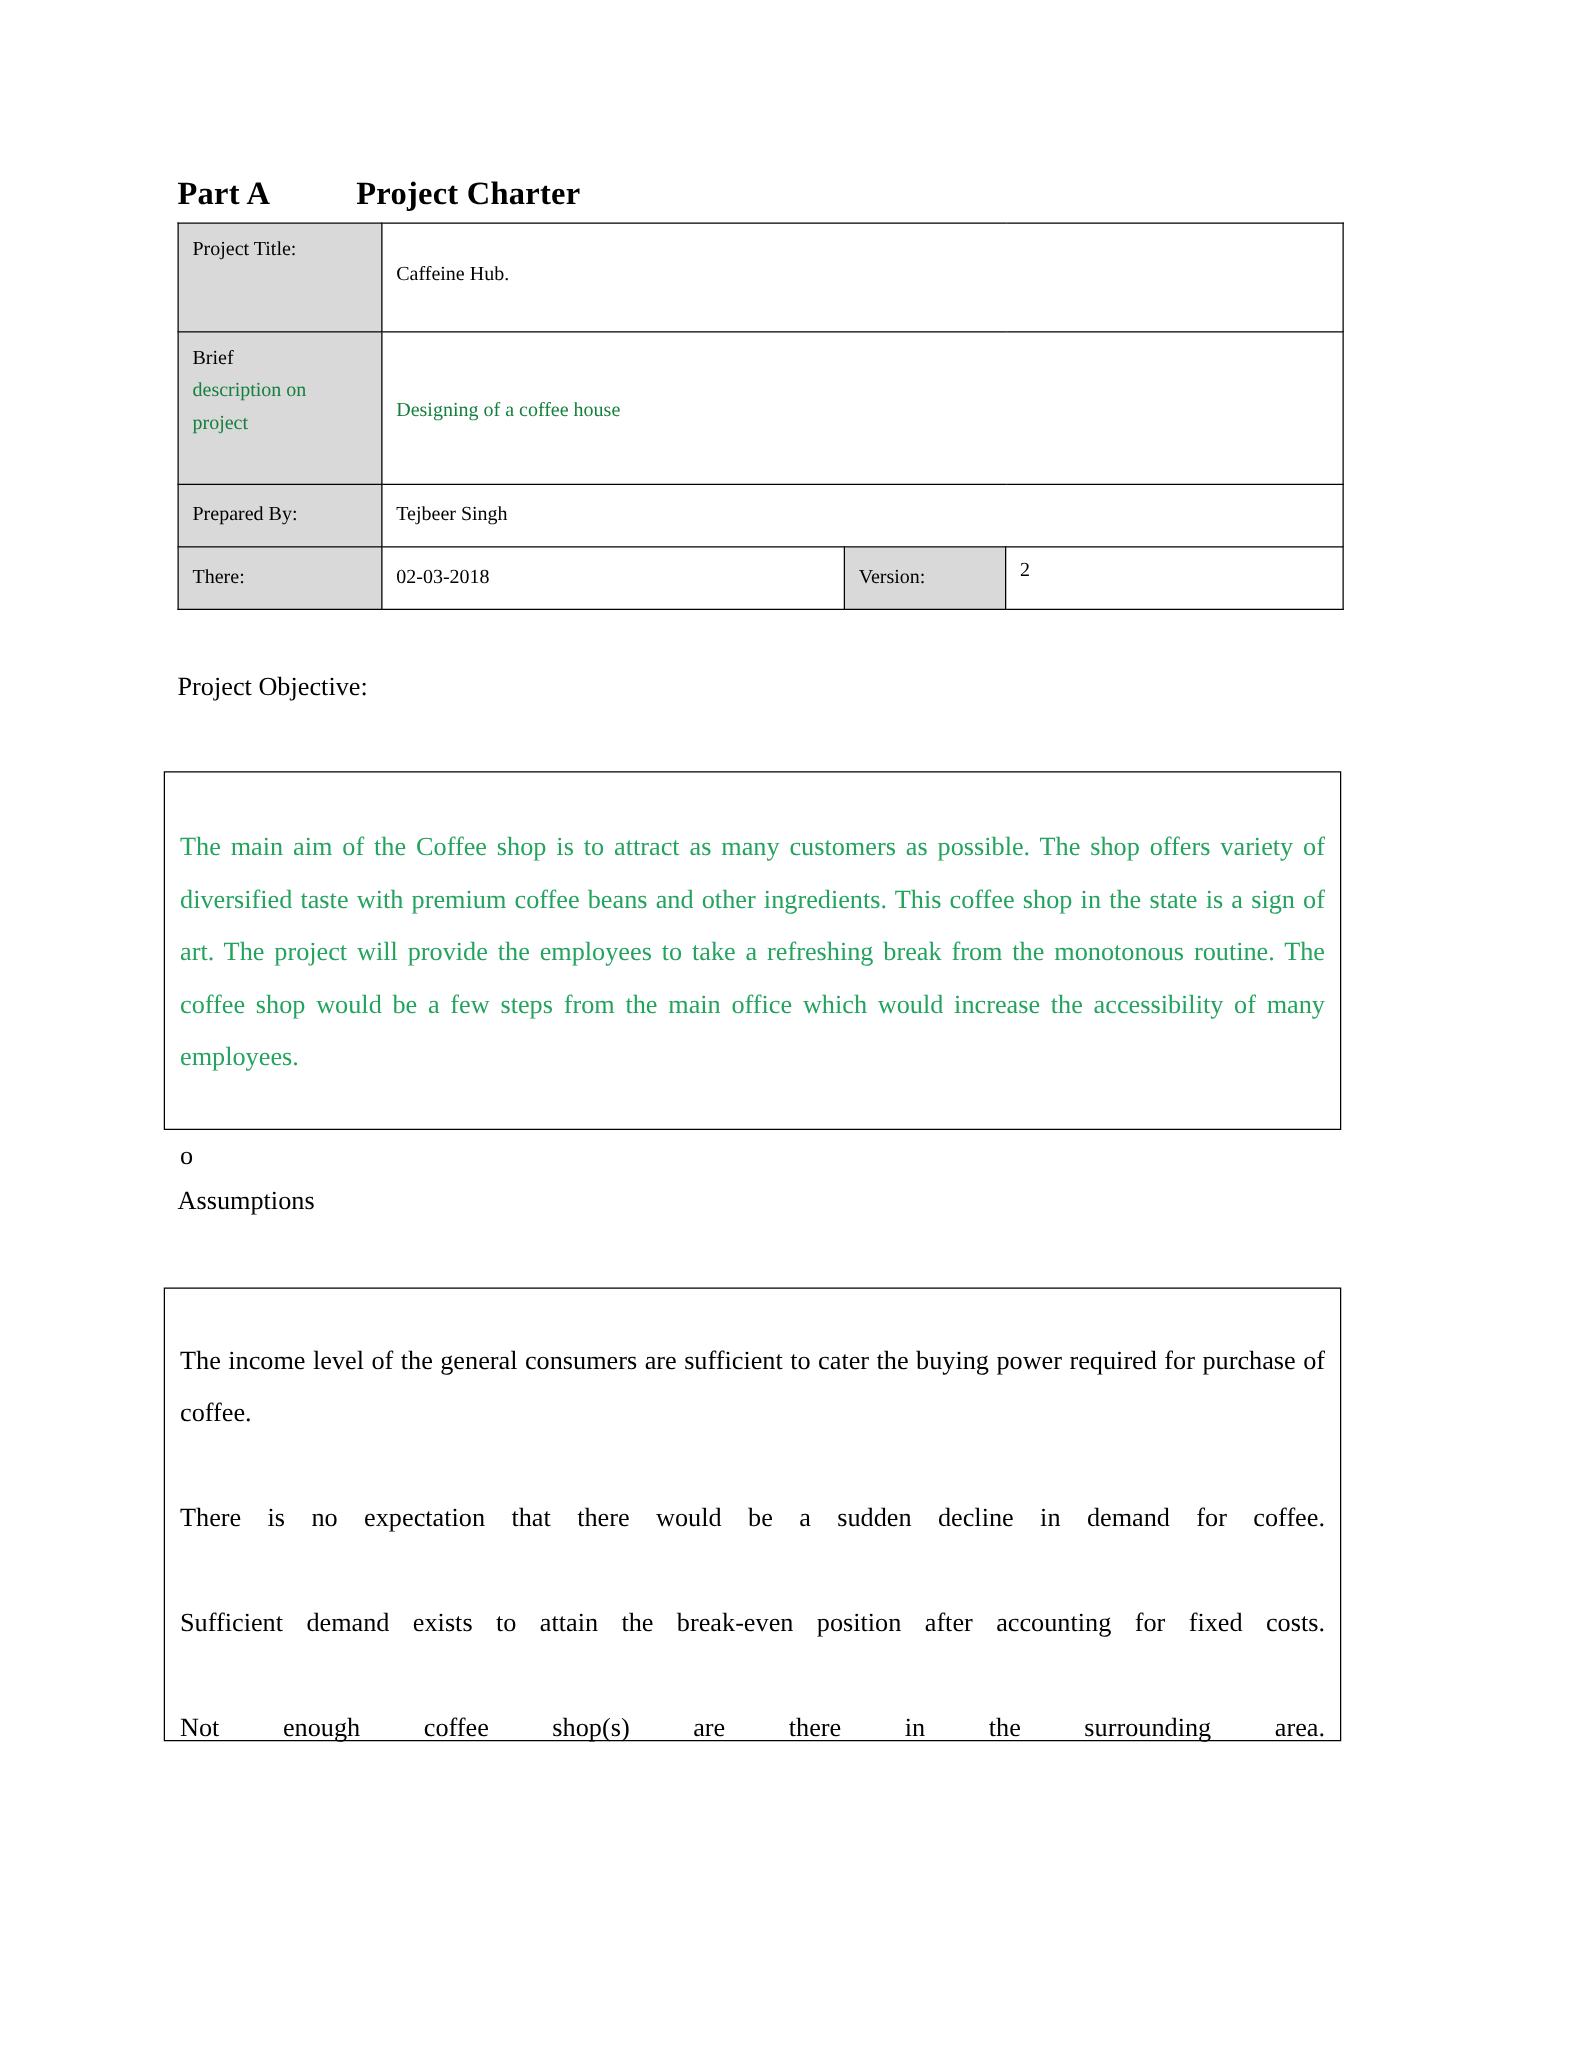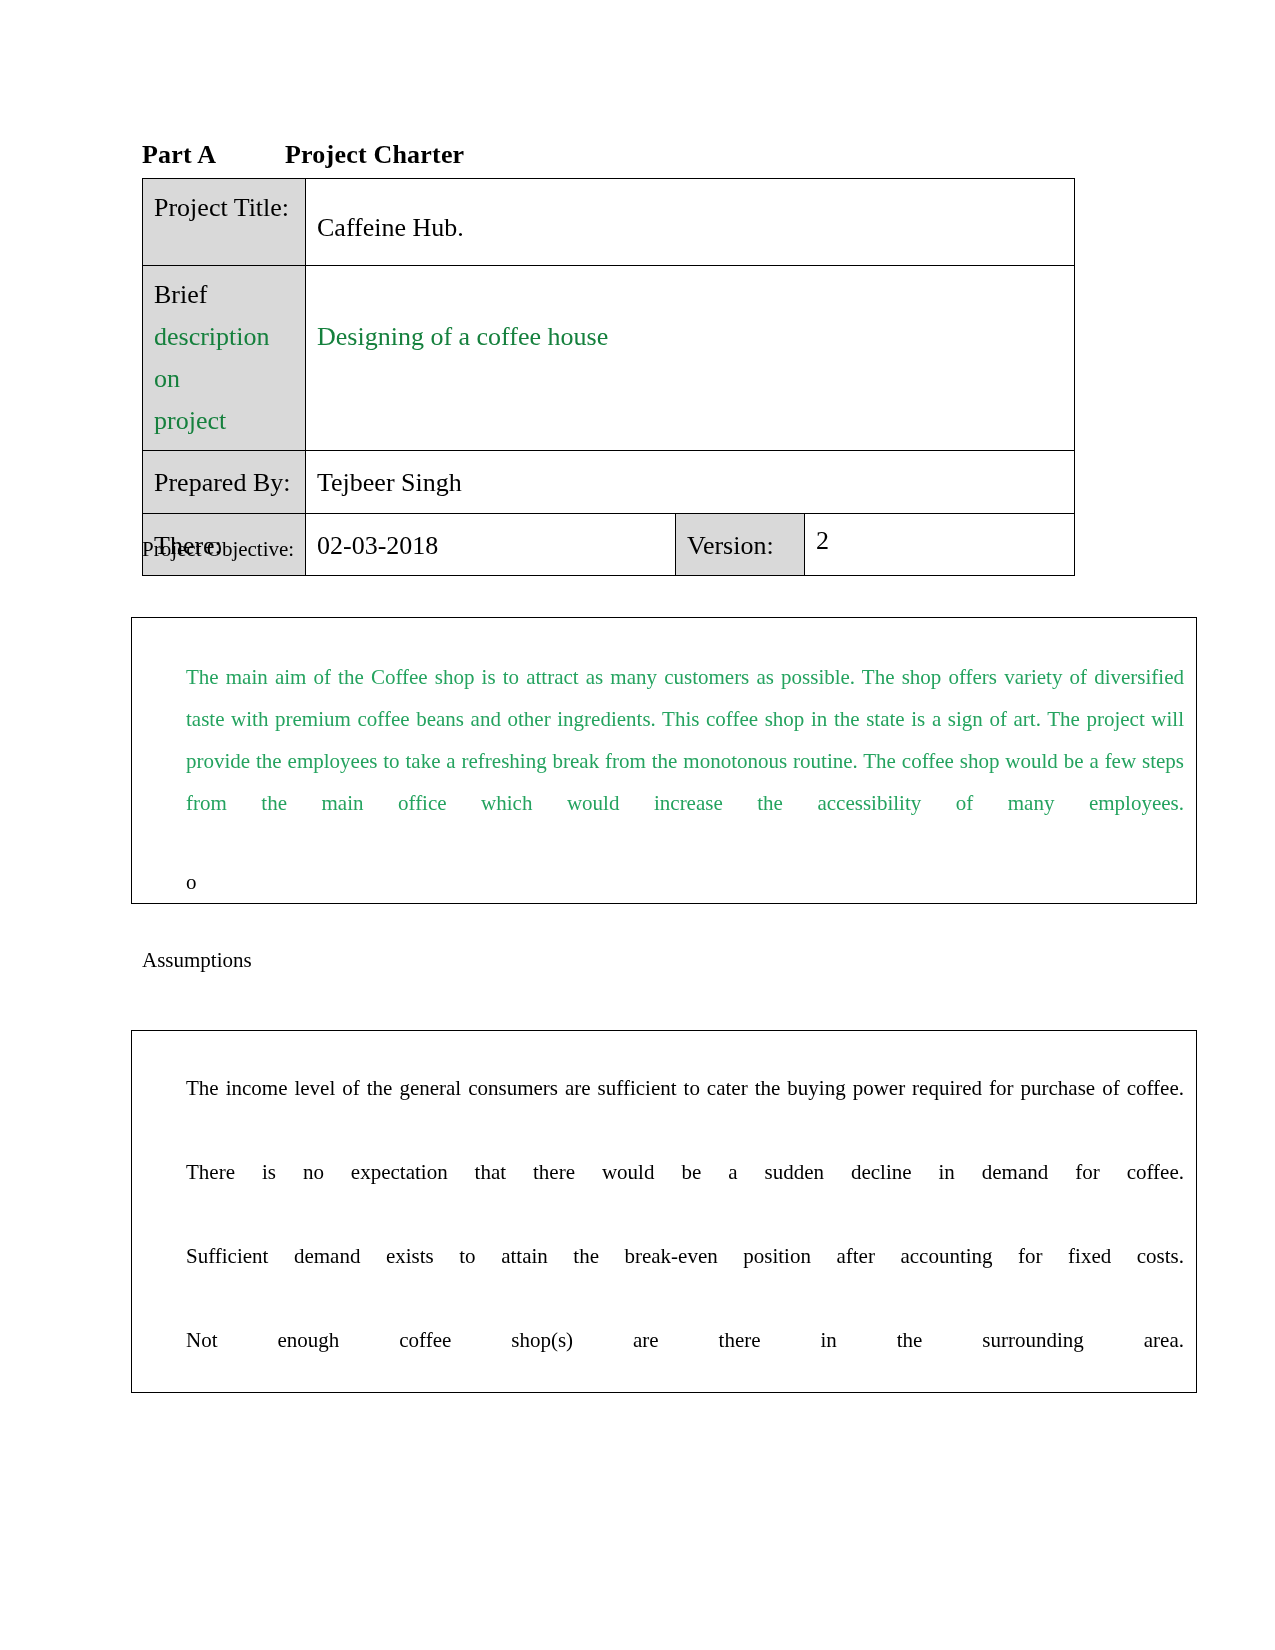--- a/index.html
+++ b/index.html
@@ -37,21 +37,21 @@
   .doc-heading .part-label { display: inline-block; width: 143px; }
 
   
   .charter-table {
     position: absolute;
     left: 142px;
     top: 178px;
     width: 932px;
     border-collapse: collapse;
     table-layout: fixed;
-    font-size: 26px;
+    font-size: 16px;
   }
   .charter-table td {
     border: 1px solid #000000;
     padding: 8px 10px 8px 11px;
     vertical-align: top;
     line-height: 1.62;
   }
   .charter-table td.shaded {
     background: #d9d9d9;
   }
@@ -71,25 +71,24 @@
     font-size: 21px;
     line-height: 1.6;
   }
   #objective-label { top: 533px; text-align: right; }
   #assumptions-label { top: 944px; }
 
   
   .content-box {
     position: absolute;
     left: 131px;
-    width: 1066px;
+    width: 942px;
     border: 1px solid #000000;
     box-sizing: border-box;
     background: #ffffff;
-    padding-left: 42px;
   }
   #objective-box { top: 617px; height: 287px; }
   #assumptions-box { top: 1030px; height: 363px; }
 
   .box-inner {
     padding: 38px 12px 10px 12px;
   }
   #assumptions-box .box-inner { padding-top: 36px; }
 
   .para {

